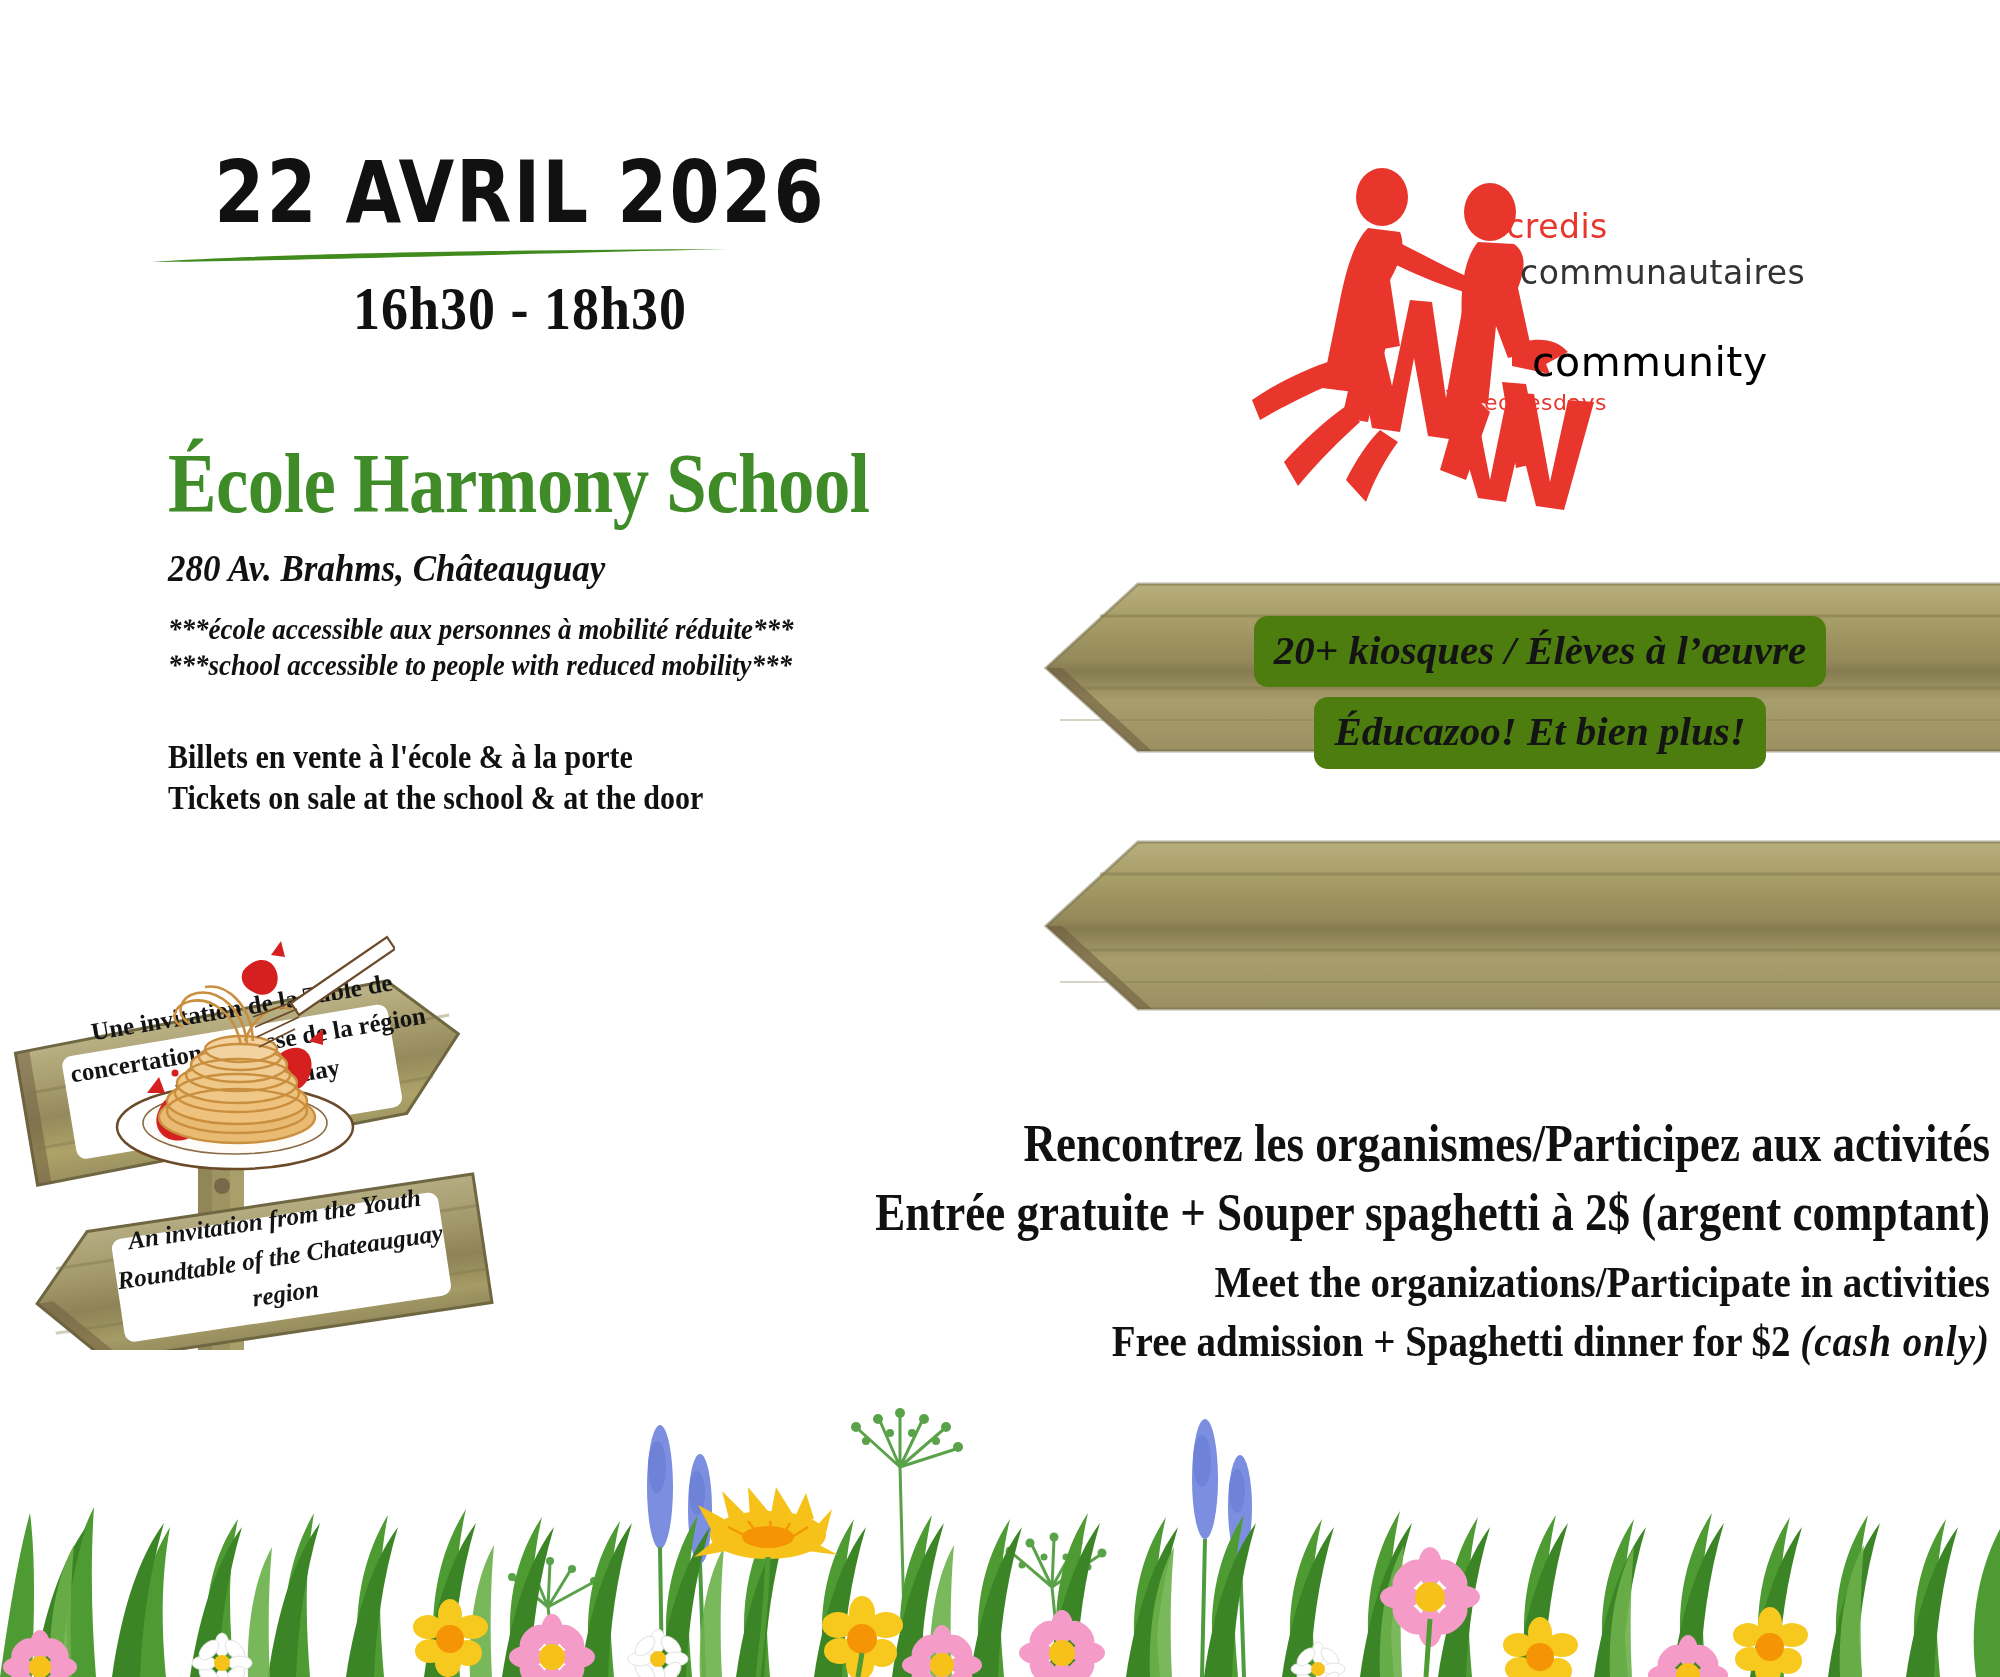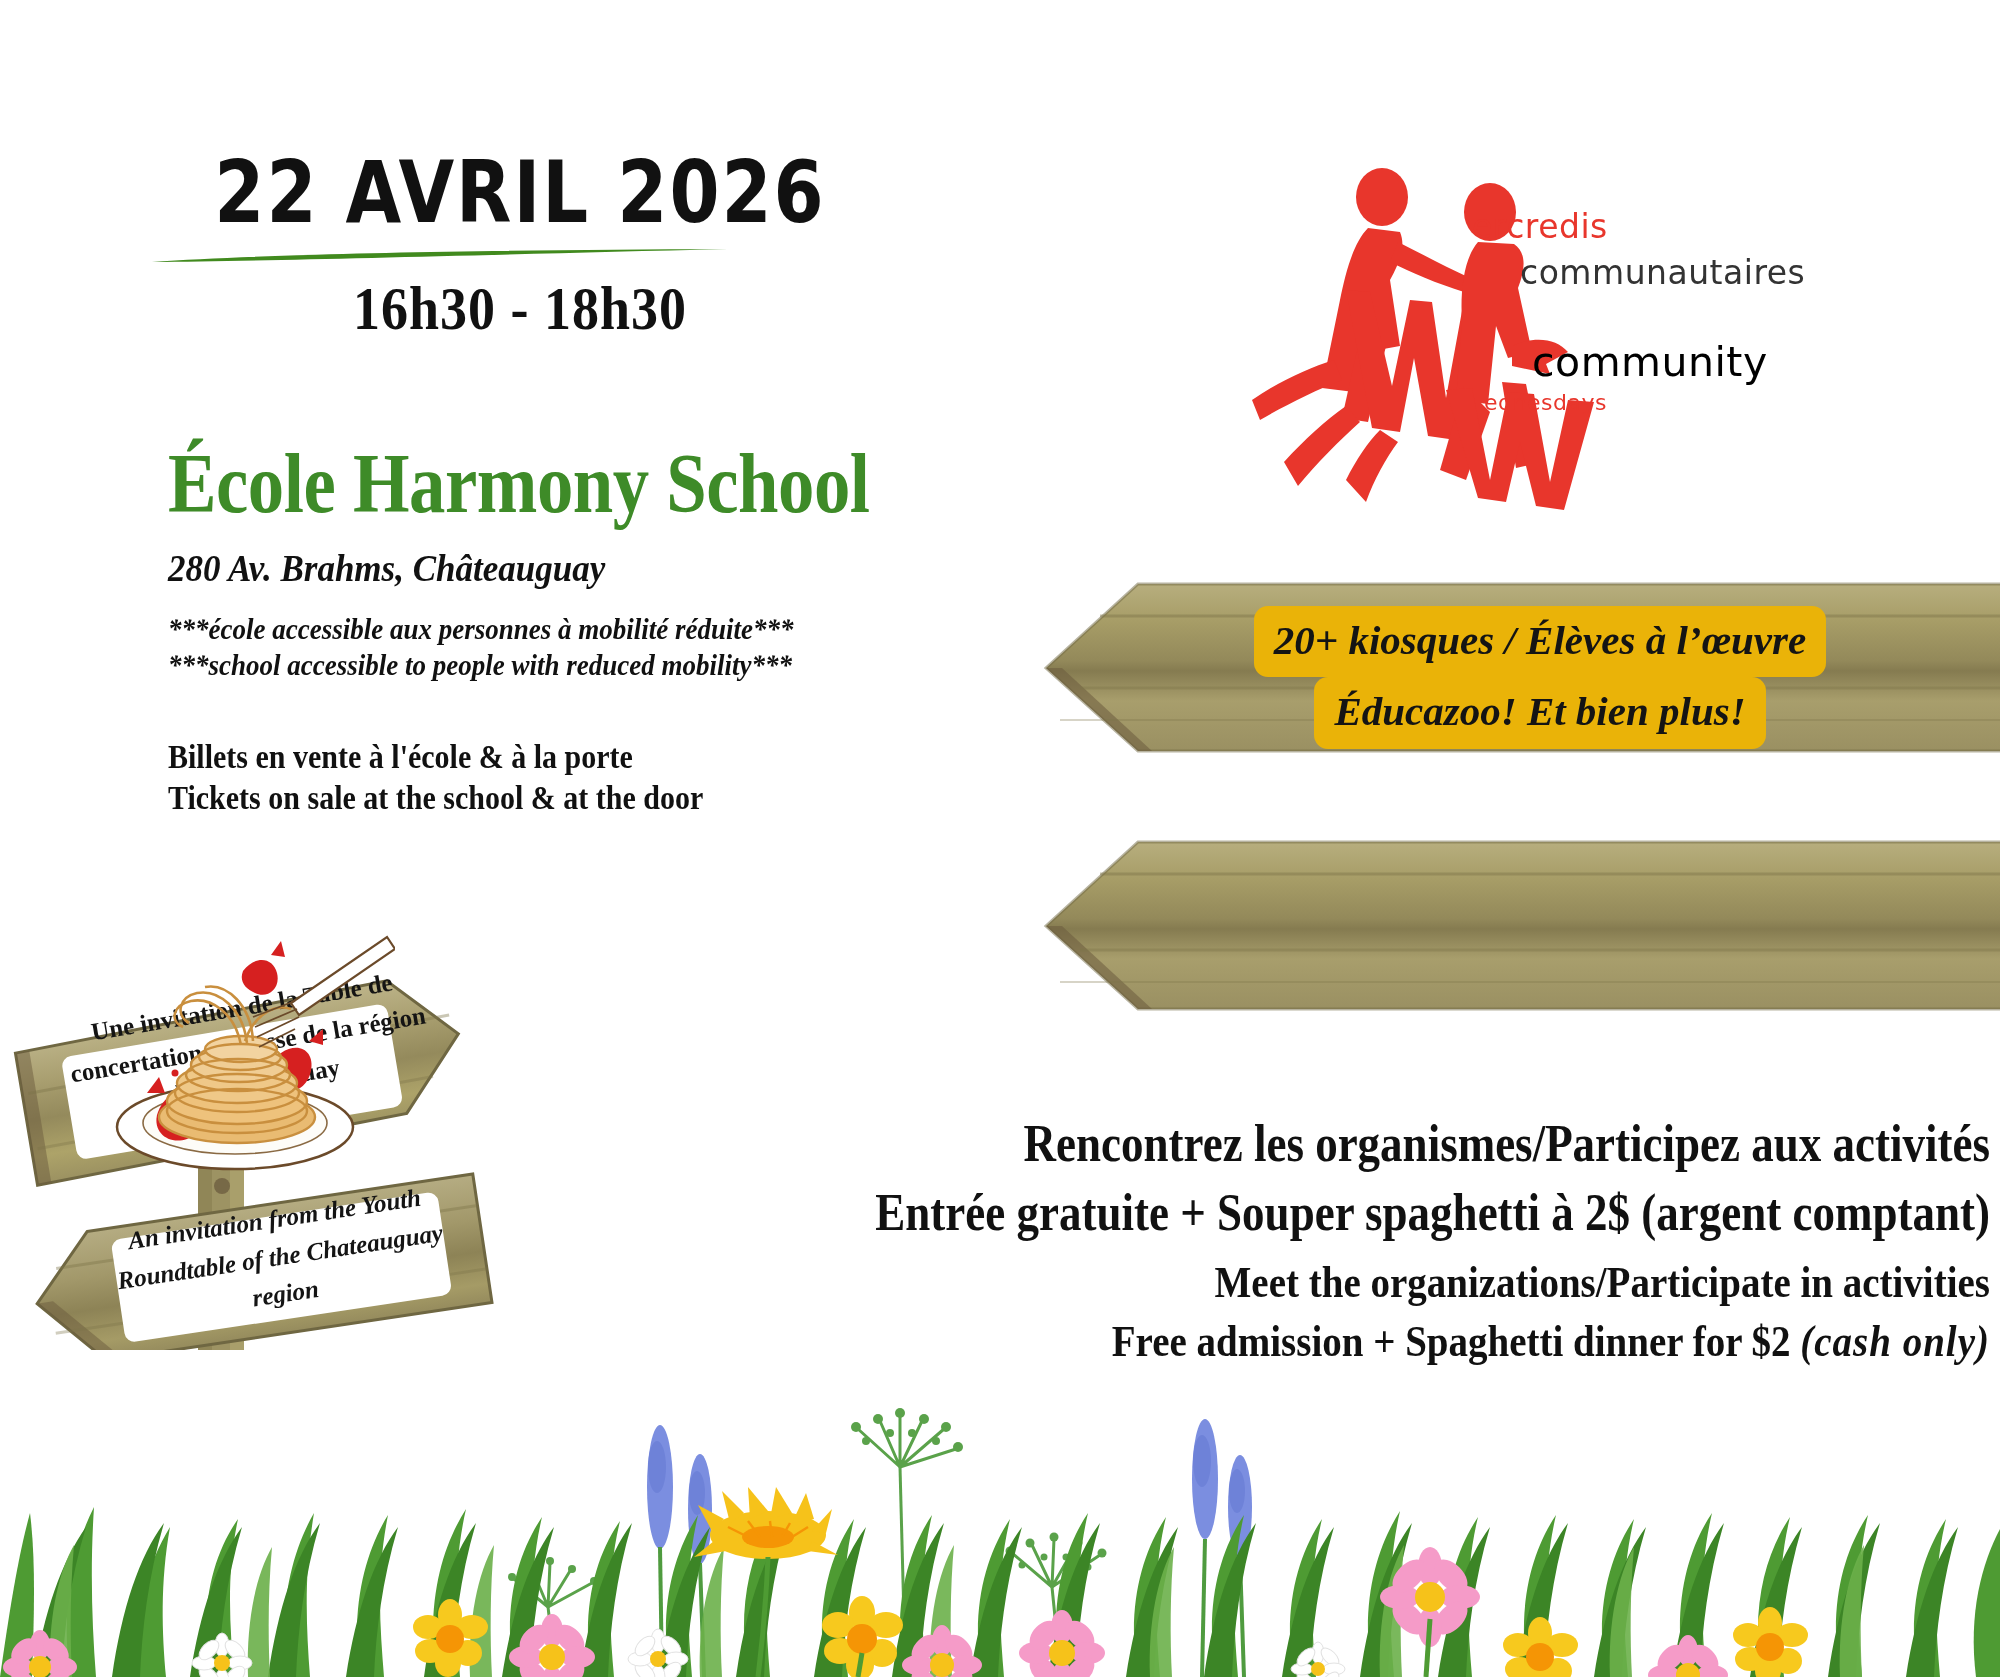--- a/index.html
+++ b/index.html
@@ -62,22 +62,23 @@
   #banner-fr{left:1040px;top:580px;width:980px;}
   #banner-en{left:1040px;top:838px;width:980px;}
   .banner .wood{position:absolute;left:0;top:0;width:100%;height:100%;}
   .banner-text{
     position:absolute;left:150px;top:26px;width:700px;
     text-align:center;
     font-family:"Liberation Serif", serif;font-style:italic;font-weight:700;
     font-size:41px;color:#141414;line-height:1.45;
   }
   .banner-text span{
-    display:inline-block;background:#eab308;border-radius:14px;
+    display:inline-block;background:#4d7c0f;border-radius:14px;
     padding:5px 20px 7px 20px;
+    margin-top:10px;
   }
 
   
   #info-block{position:absolute;left:640px;top:1110px;width:1350px;text-align:right;}
   .info-line{
     font-family:"Liberation Serif", serif;font-weight:700;color:#111;
     line-height:1.3;transform:scaleY(1.15);transform-origin:right top;
     white-space:nowrap;
   }
   #info-fr1{font-size:45px;}

